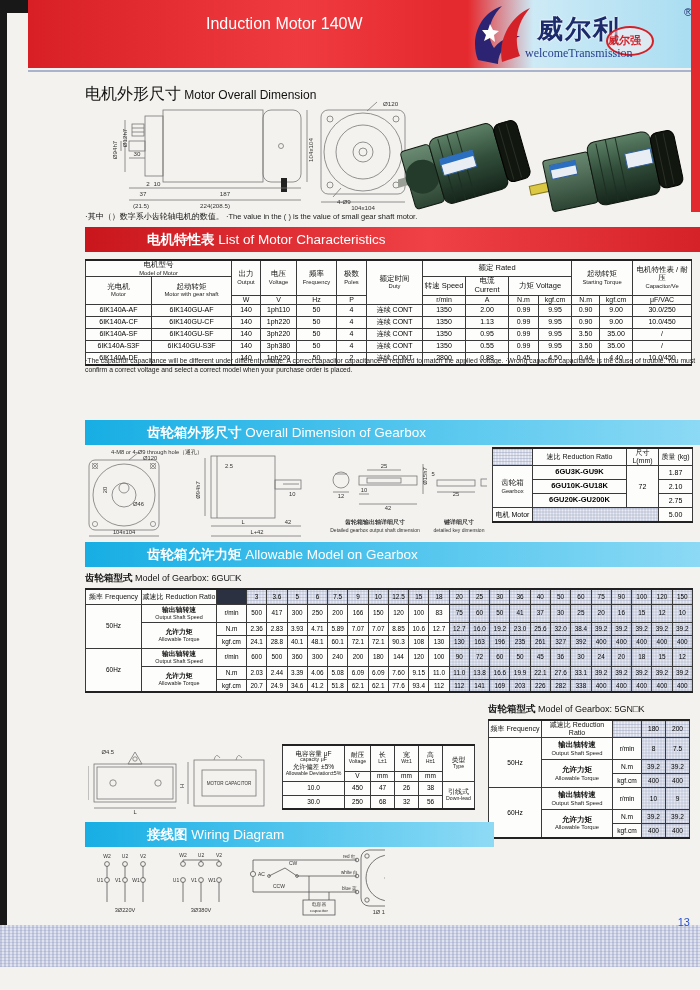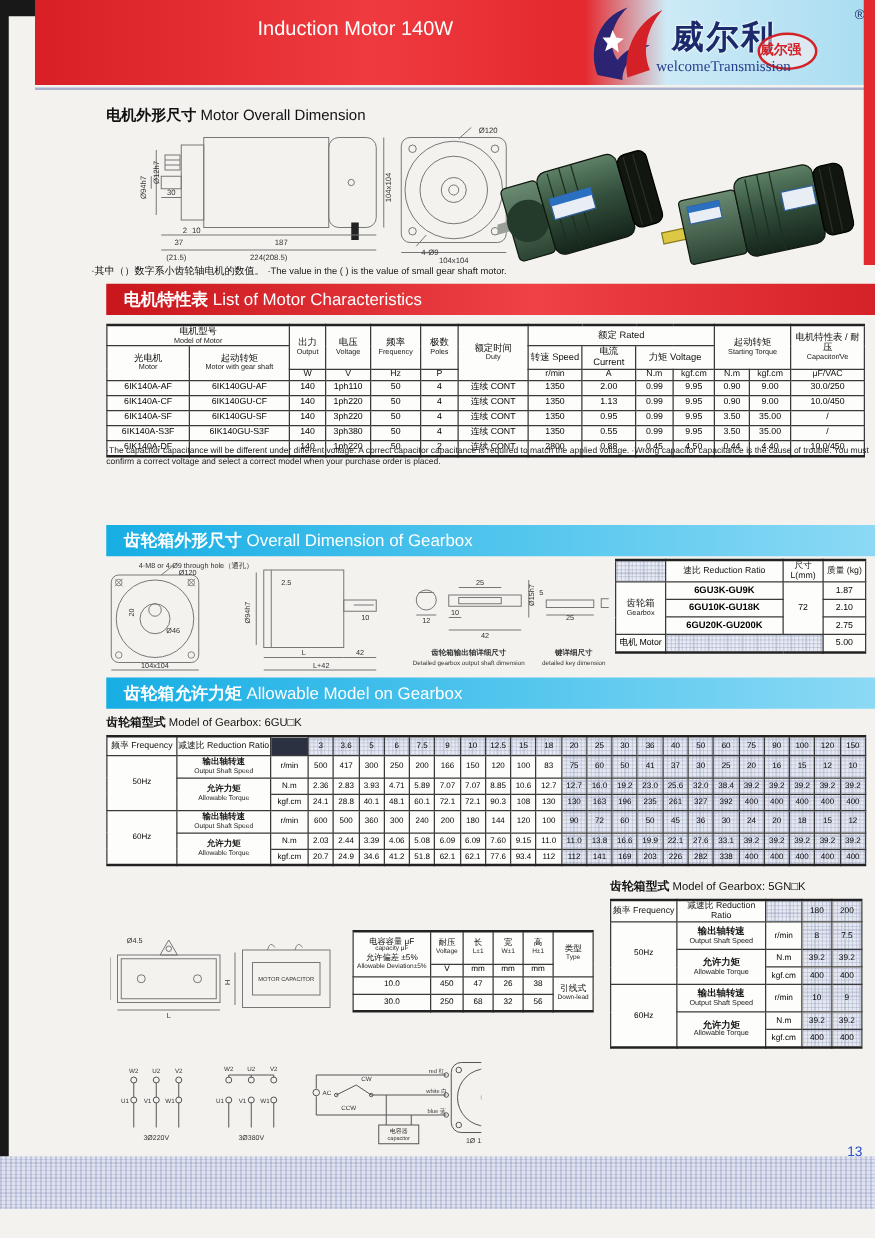--- a/index.html
+++ b/index.html
@@ -16,23 +16,23 @@
   .hdr-title{color:#fff;line-height:1.2;}
   .hdr-cn{font-size:16px;font-weight:bold;}
   .hdr-en{font-size:16px;}
   #brand{right:8px;top:4px;width:215px;height:62px;}
   #brand-name{position:absolute;left:60px;top:8px;font-size:26px;font-weight:bold;color:#1b2a6b;letter-spacing:2px;text-shadow:0 0 2px #fff,0 0 2px #fff;}
   #brand-reg{position:absolute;right:0;top:2px;font-size:11px;color:#1b2a6b;}
   #brand-stamp{position:absolute;right:38px;top:22px;width:44px;height:26px;border:2px solid #d42027;border-radius:50%;color:#d42027;font-size:11px;font-weight:bold;text-align:left;line-height:24px;background:rgba(255,240,240,.55);}
   #brand-tagline{position:absolute;left:48px;top:42px;font-size:12px;color:#273d8c;font-family:"Liberation Serif",serif;}
   
   .sec-head{font-size:12px;color:#111;}
-  .sec-head .cnb{font-weight:bold;font-size:12px;}
+  .sec-head .cnb{font-weight:normal;font-size:16px;}
   .bar{height:25px;line-height:25px;color:#fff;padding-left:14px;font-size:13.5px;white-space:nowrap;}
-  .bar .cnb{font-weight:bold;}
+  .bar .cnb{font-weight:bold;margin-left:48px;}
   .bar-red{background:linear-gradient(90deg,#c9161d,#ef4146 55%,#d42027);}
   .bar-blue{background:linear-gradient(90deg,#17aee4,#5cc9ef 60%,#8edaf5);}
   
   table{border-collapse:collapse;table-layout:fixed;background:#fdfdfb;}
   td{border:1px solid #3a3a3a;text-align:center;vertical-align:middle;padding:0;line-height:1.15;overflow:hidden;}
   .cn{font-size:7.5px;color:#111;display:block;}
   .en{font-size:5.8px;color:#222;display:block;}
   .num{font-size:7px;color:#111;}
   .hatch{background-color:#e9ecf4;background-image:repeating-linear-gradient(0deg,rgba(130,140,175,.35) 0 1px,transparent 1px 3px),repeating-linear-gradient(90deg,rgba(130,140,175,.35) 0 1px,transparent 1px 3px);}
   .dark{background:#2b3140;}
@@ -182,21 +182,21 @@
       <line x1="56" y1="24" x2="56" y2="84" stroke="#1d2f23"></line>
         <line x1="66" y1="22" x2="66" y2="86" stroke="#1d2f23"></line>
         <line x1="76" y1="22" x2="76" y2="86" stroke="#1d2f23"></line>
       <rect x="82" y="40" width="26" height="15" fill="#e8eef4" stroke="#31609e"></rect>
       <rect x="110" y="26" width="24" height="56" rx="7" fill="#11170f" stroke="#000"></rect>
       <line x1="116" y1="28" x2="116" y2="80" stroke="#2a2f26"></line>
         <line x1="124" y1="28" x2="124" y2="80" stroke="#2a2f26"></line>
     </g>
   </svg>
 
-  <div class="abs note" style="left:73px;top:211px;white-space:nowrap">
+  <div class="abs note" style="left:85px;top:211px;white-space:nowrap">
     <span>·其中（）数字系小齿轮轴电机的数值。</span>
     <span class="note-en" style="font-size:7.5px">·The value in the ( ) is the value of small gear shaft motor.</span>
   </div>
 
   <div class="abs bar bar-red" style="left:85px;top:227px;width:612px">
     <span class="cnb">电机特性表</span>
     <span>List of Motor Characteristics</span>
   </div>
 
   <table class="abs" id="char-table" style="left:85px;top:259px">
@@ -851,20 +851,24 @@
           <td class="shaded">39.2</td>
         </tr>
     <tr style="height:14px">
       <td>kgf.cm</td>
     <td class="shaded">400</td>
           <td class="shaded">400</td>
         </tr>
   </tbody>
     </table>
 
+  <div class="abs bar bar-blue" style="left:85px;top:822px;width:395px">
+    <span class="cnb">接线图</span>
+    <span>Wiring Diagram</span>
+  </div>
 
   <svg class="abs" style="left:85px;top:848px" width="300" height="72" viewBox="0 0 300 72">
 
     <g transform="translate(14,4)">
       <g stroke="#555" stroke-width="0.8" fill="none">
         <circle cx="8" cy="12" r="2.4"></circle>
           <circle cx="26" cy="12" r="2.4"></circle>
           <circle cx="44" cy="12" r="2.4"></circle>
         <circle cx="8" cy="28" r="2.4"></circle>
           <circle cx="26" cy="28" r="2.4"></circle>

